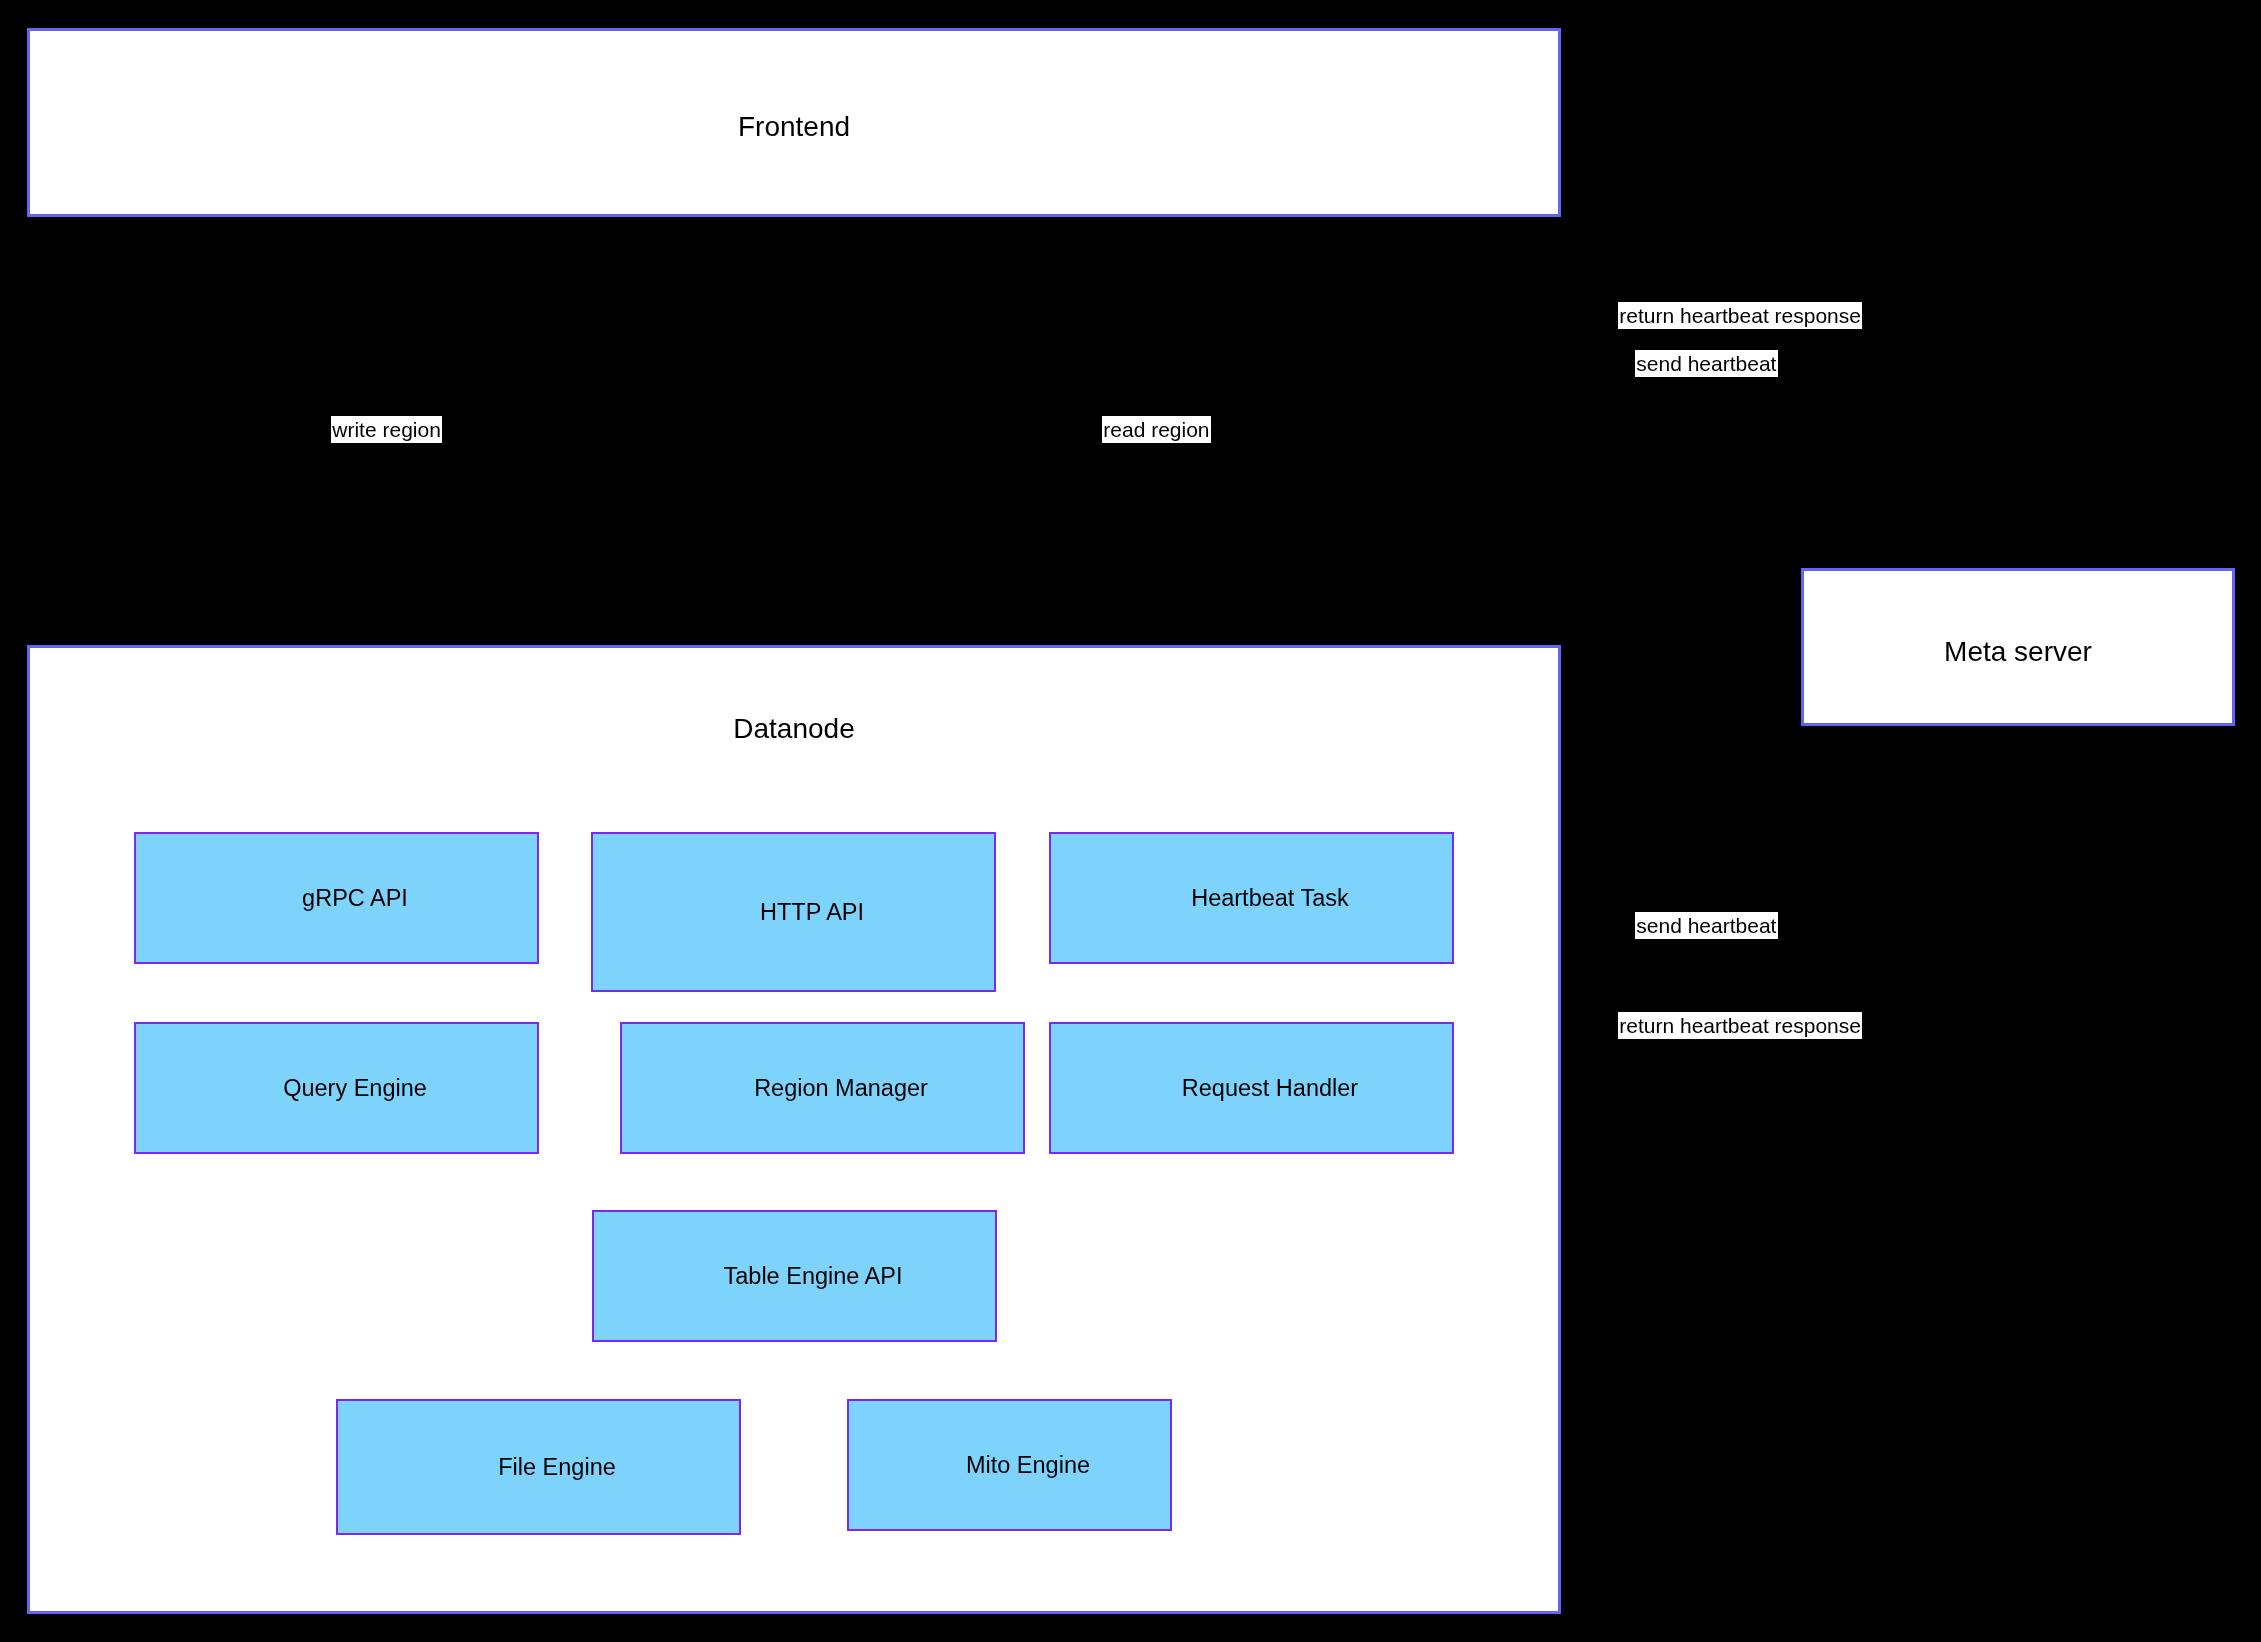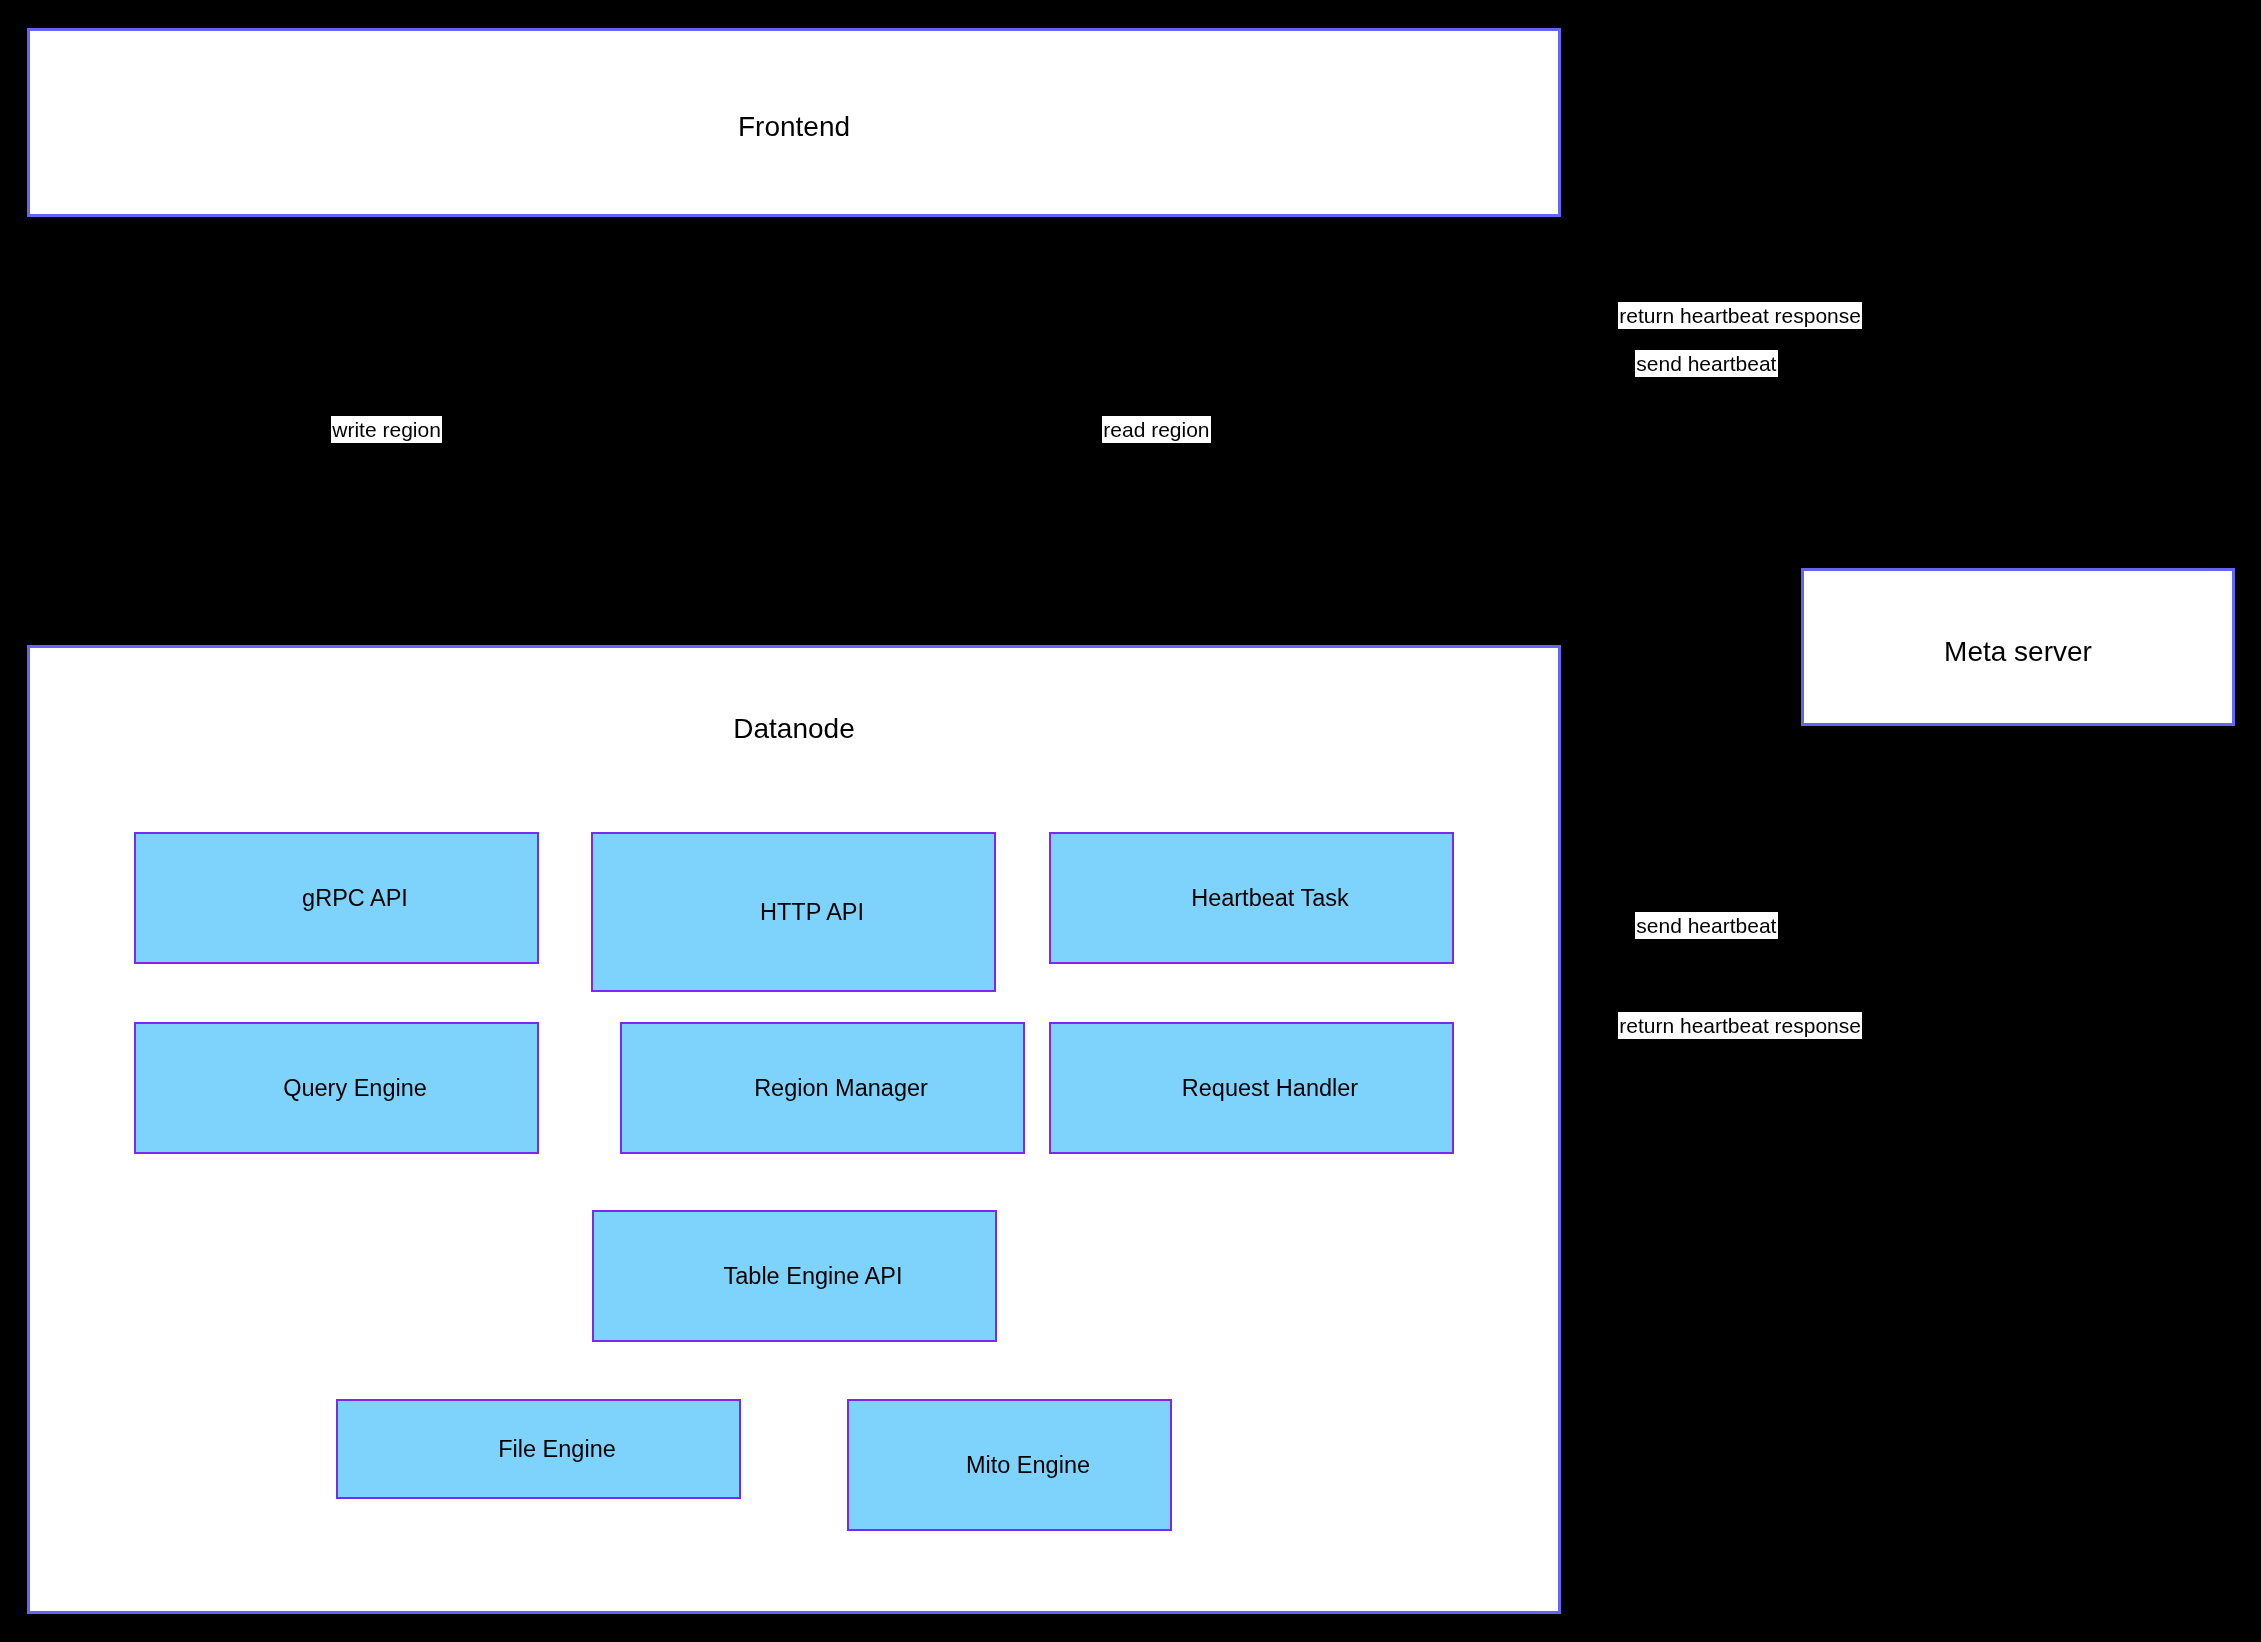--- a/index.html
+++ b/index.html
@@ -140,21 +140,21 @@
       </div>
       <div class="component-box" style="left: 592px; top: 1022px; width: 405px; height: 132px; margin-left: 28px;">
         <div class="component-label">Region Manager</div>
       </div>
       <div class="component-box" style="left: 1049px; top: 1022px; width: 405px; height: 132px;">
         <div class="component-label">Request Handler</div>
       </div>
       <div class="component-box" style="left: 592px; top: 1210px; width: 405px; height: 132px;">
         <div class="component-label">Table Engine API</div>
       </div>
-      <div class="component-box" style="left: 336px; top: 1399px; width: 405px; height: 100px;">
+      <div class="component-box" style="left: 336px; top: 1399px; width: 405px; height: 136px;">
         <div class="component-label">File Engine</div>
       </div>
       <div class="component-box" style="left: 847px; top: 1399px; width: 325px; height: 132px;">
         <div class="component-label">Mito Engine</div>
       </div>
     </div>
 
   <div id="edge-label-layer">
       <div class="edge-label" style="left: 331px; top: 416px;">write region</div>
       <div class="edge-label" style="left: 1102px; top: 416px;">read region</div>

